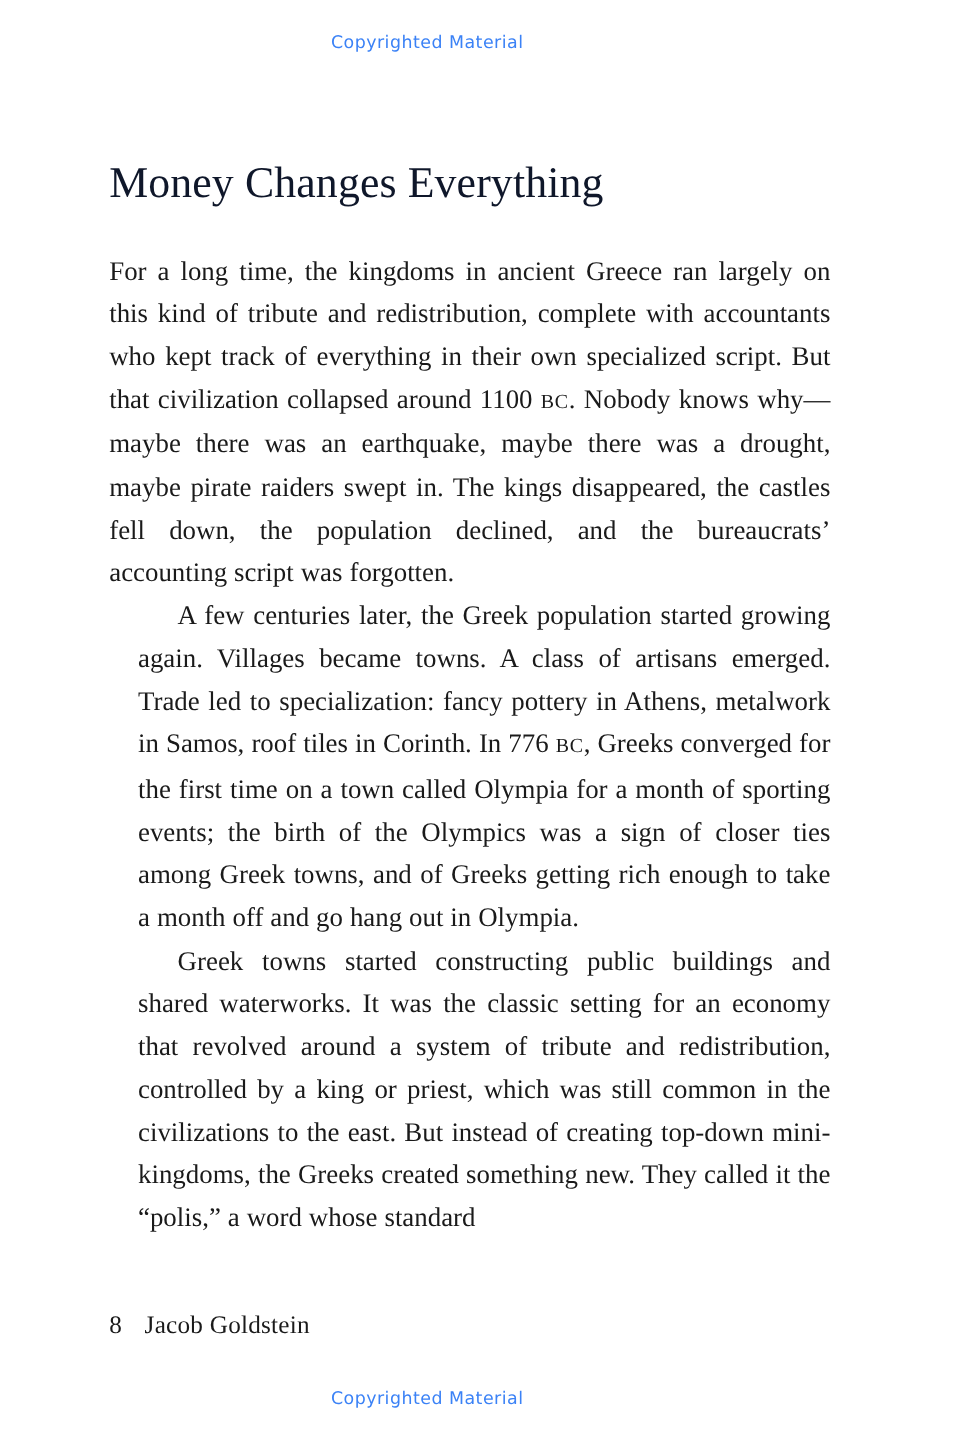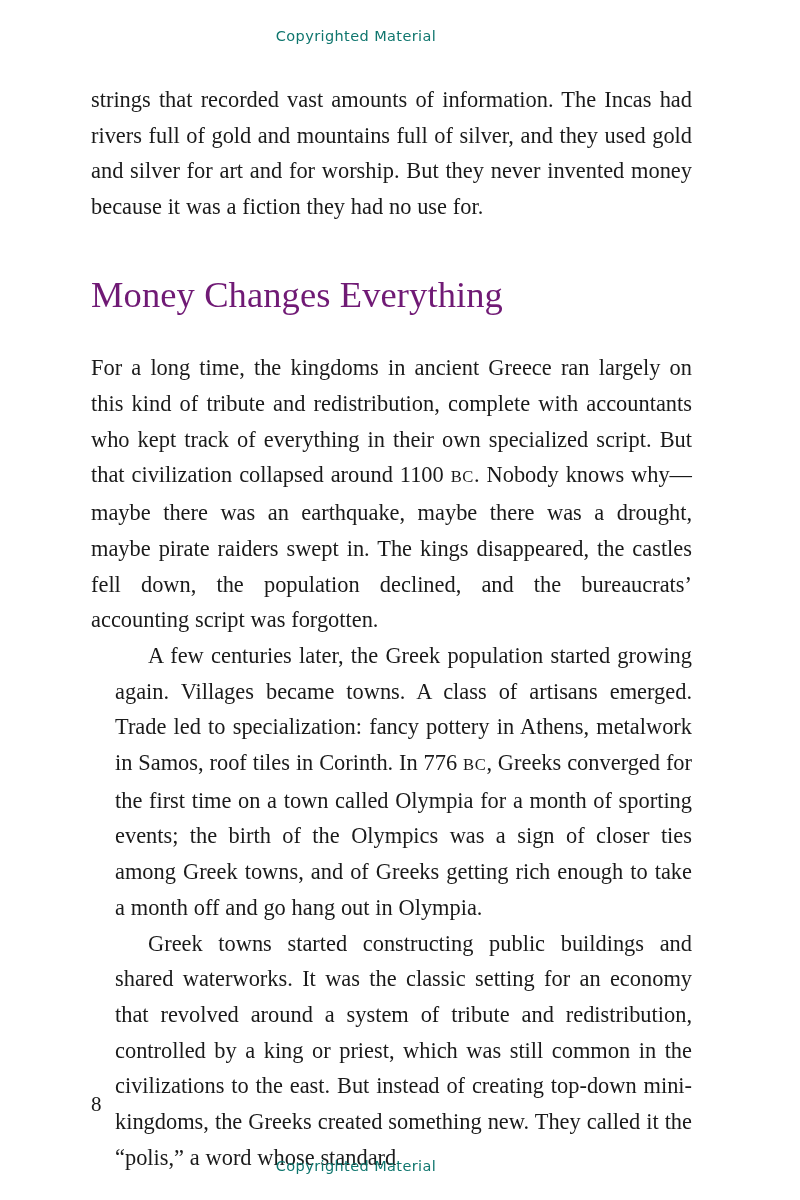--- a/index.html
+++ b/index.html
@@ -25,21 +25,21 @@
 
   
   .watermark {
     position: absolute;
     left: 0;
     width: 712px;
     text-align: center;
     font-family: "DejaVu Sans", "Liberation Sans", sans-serif;
     font-size: 14.5px;
     letter-spacing: 0.4px;
-    color: #0f766e;
+    color: #3b82f6;
     user-select: none;
   }
   .watermark-top { top: 28px; }
   .watermark-bottom { top: 1158px; }
 
   
   .column {
     position: absolute;
     left: 91px;
     top: 82px;
@@ -58,21 +58,21 @@
   }
   p.body-par.indent { text-indent: 33px; margin-left: 24px; }
   p.body-par.last-flush { text-align-last: left; }
 
   h2.section-heading {
     margin: 0;
     font-size: 36.5px;
     font-weight: 400;
     line-height: 1;
     letter-spacing: 0.1px;
-    color: #701a75;
+    color: #0f172a;
   }
 
   .spacer-before-heading { height: 52px; }
   .spacer-after-heading  { height: 37px; }
 
   
   .smallcap {
     font-size: 0.74em;
     letter-spacing: 0.6px;
   }
@@ -93,33 +93,33 @@
 </style>
 </head>
 <body>
 
 <div class="page">
 
   <div class="watermark watermark-top">Copyrighted Material</div>
 
   <div class="column">
 
-    <p class="body-par last-flush">strings that recorded vast amounts of information. The Incas had rivers full of gold and mountains full of silver, and they used gold and silver for art and for worship. But they never invented money because it was a fiction they had no use for.</p>
 
     <div class="spacer-before-heading"></div>
 
     <h2 class="section-heading">Money Changes Everything</h2>
 
     <div class="spacer-after-heading"></div>
 
     <p class="body-par last-flush">For a long time, the kingdoms in ancient Greece ran largely on this kind of tribute and redistribution, complete with accountants who kept track of everything in their own specialized script. But that civilization collapsed around 1100 <span class="smallcap">BC</span>. Nobody knows why—maybe there was an earthquake, maybe there was a drought, maybe pirate raiders swept in. The kings disappeared, the castles fell down, the population declined, and the bureaucrats’ accounting script was forgotten.</p>
     <p class="body-par indent last-flush">A few centuries later, the Greek population started growing again. Villages became towns. A class of artisans emerged. Trade led to specialization: fancy pottery in Athens, metalwork in Samos, roof tiles in Corinth. In 776 <span class="smallcap">BC</span>, Greeks converged for the first time on a town called Olympia for a month of sporting events; the birth of the Olympics was a sign of closer ties among Greek towns, and of Greeks getting rich enough to take a month off and go hang out in Olympia.</p>
     <p class="body-par indent">Greek towns started constructing public buildings and shared waterworks. It was the classic setting for an economy that revolved around a system of tribute and redistribution, controlled by a king or priest, which was still common in the civilizations to the east. But instead of creating top-down mini-kingdoms, the Greeks created something new. They called it the “polis,” a word whose standard</p>
 
   </div>
 
   <div class="running-foot">
     <span class="folio">8</span>
+    <span class="author-name">Jacob Goldstein</span>
   </div>
 
   <div class="watermark watermark-bottom">Copyrighted Material</div>
 
 </div>
 
 </body></html>

